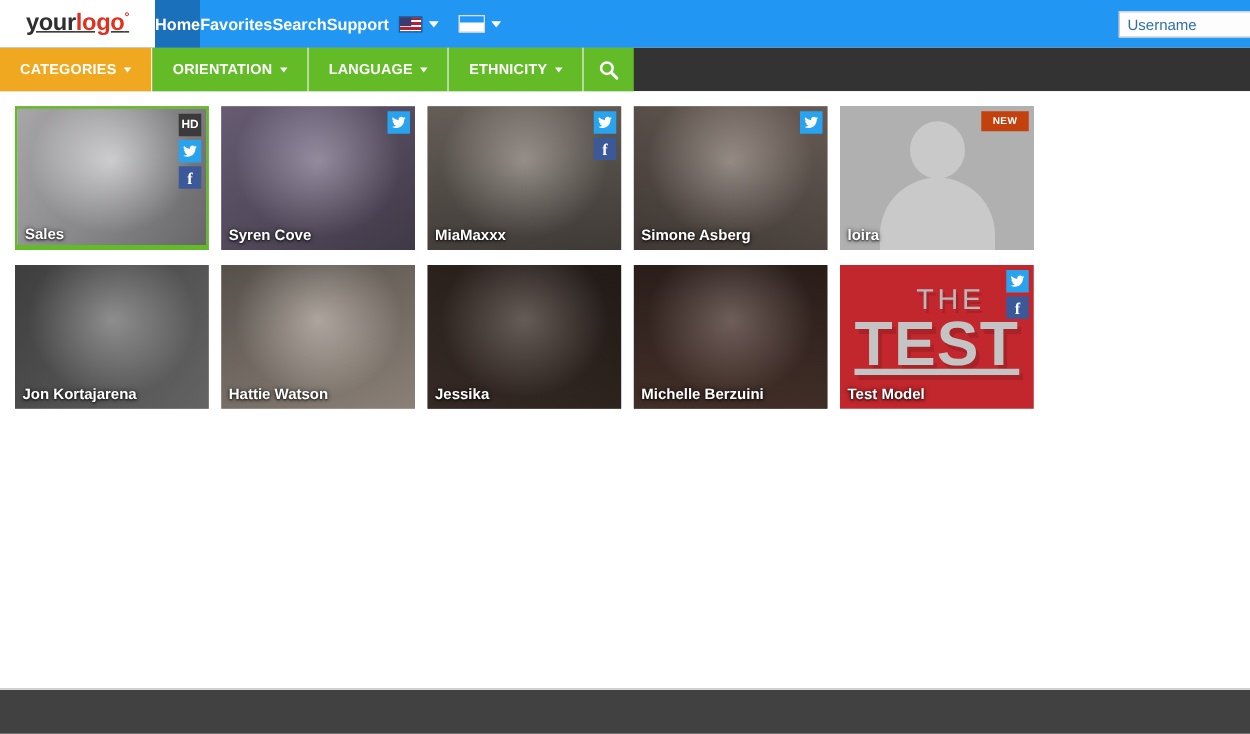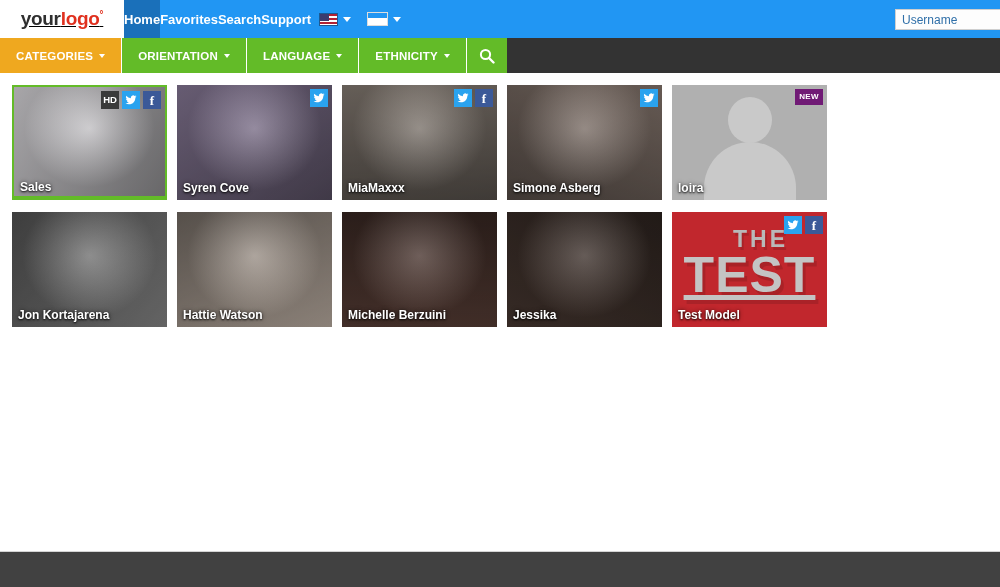--- a/index.html
+++ b/index.html
@@ -198,41 +198,41 @@
     z-index: 4;
     white-space: nowrap;
   }
   .card.featured .card-name { bottom: 2px; }
 
   .badge-col {
     position: absolute;
     right: 4px;
     top: 4px;
     display: flex;
-    flex-direction: row;
+    flex-direction: column;
     gap: 3px;
     z-index: 5;
   }
   .badge {
     width: 18px; height: 18px;
     display: flex;
     align-items: center;
     justify-content: center;
     font-size: 9px;
     font-weight: bold;
     color: #ffffff;
     cursor: pointer;
     line-height: 1;
   }
   .badge-hd { background: #3a3a3a; font-size: 9.5px; }
   .badge-tw { background: #2aa3ef; }
   .badge-fb { background: #3b5998; font-family: "Liberation Serif", serif; font-size: 13px; font-weight: bold; }
   .badge-new {
-    background: #701a75;
-    width: 28px;
+    background: #c2410c;
+    width: 38px;
     height: 16px;
     font-size: 8px;
     letter-spacing: 0.3px;
   }
 
   
   .avatar-ph { position: absolute; inset: 0; background: #b0b0b0; }
   .avatar-ph .head {
     position: absolute;
     left: 50%;
@@ -253,21 +253,21 @@
   }
 
   
   .test-card { background: #c1272d; }
   .test-the {
     position: absolute;
     top: 14px; left: 0; right: 0;
     text-align: center;
     color: #b9b9b9;
     font-size: 23px;
-    font-weight: bold;
+    font-weight: normal;
     letter-spacing: 3px;
     text-shadow: 2px 3px 0 rgba(0,0,0,0.12);
     margin-left: 22px;
   }
   .test-test {
     position: absolute;
     top: 38px; left: 0; right: 0;
     text-align: center;
     color: #c4c4c4;
     font-size: 50px;
@@ -409,26 +409,26 @@
   <div class="grid-row" id="row1">
       <div class="card">
         <div class="card-photo" style="background: radial-gradient(60% 75% at 50% 38%, rgba(255, 255, 255, 0.22), rgba(0, 0, 0, 0.28) 72%), linear-gradient(309deg, rgb(138, 138, 138) 0%, rgba(0, 0, 0, 0.38) 100%), rgb(138, 138, 138);"></div>
         <div class="card-name">Jon Kortajarena</div>
       </div>
       <div class="card">
         <div class="card-photo" style="background: radial-gradient(60% 75% at 50% 38%, rgba(255, 255, 255, 0.22), rgba(0, 0, 0, 0.28) 72%), linear-gradient(336deg, rgb(192, 178, 166) 0%, rgba(0, 0, 0, 0.38) 100%), rgb(192, 178, 166);"></div>
         <div class="card-name">Hattie Watson</div>
       </div>
       <div class="card">
+        <div class="card-photo" style="background: radial-gradient(60% 75% at 50% 38%, rgba(255, 255, 255, 0.22), rgba(0, 0, 0, 0.28) 72%), linear-gradient(390deg, rgb(74, 58, 51) 0%, rgba(0, 0, 0, 0.38) 100%), rgb(74, 58, 51);"></div>
+        <div class="card-name">Jessika</div>
+      </div>
+      <div class="card">
         <div class="card-photo" style="background: radial-gradient(60% 75% at 50% 38%, rgba(255, 255, 255, 0.22), rgba(0, 0, 0, 0.28) 72%), linear-gradient(363deg, rgb(91, 64, 56) 0%, rgba(0, 0, 0, 0.38) 100%), rgb(91, 64, 56);"></div>
         <div class="card-name">Michelle Berzuini</div>
-      </div>
-      <div class="card">
-        <div class="card-photo" style="background: radial-gradient(60% 75% at 50% 38%, rgba(255, 255, 255, 0.22), rgba(0, 0, 0, 0.28) 72%), linear-gradient(390deg, rgb(74, 58, 51) 0%, rgba(0, 0, 0, 0.38) 100%), rgb(74, 58, 51);"></div>
-        <div class="card-name">Jessika</div>
       </div>
       <div class="card test-card">
         <div class="test-the">THE</div>
         <div class="test-test">TEST</div>
         <div class="badge-col">
           <div class="badge badge-tw">
             <svg width="12" height="12" viewBox="0 0 24 24" fill="#ffffff">
               <path d="M23 4.9a9 9 0 0 1-2.6.7 4.5 4.5 0 0 0 2-2.5 9 9 0 0 1-2.9 1.1 4.5 4.5 0 0 0-7.7 4.1A12.8 12.8 0 0 1 2.5 3.6a4.5 4.5 0 0 0 1.4 6 4.4 4.4 0 0 1-2-.6v.1a4.5 4.5 0 0 0 3.6 4.4 4.5 4.5 0 0 1-2 .1 4.5 4.5 0 0 0 4.2 3.1A9 9 0 0 1 1 18.6a12.7 12.7 0 0 0 6.9 2c8.3 0 12.8-6.9 12.8-12.8v-.6A9 9 0 0 0 23 4.9z"></path>
             </svg>
           </div>

